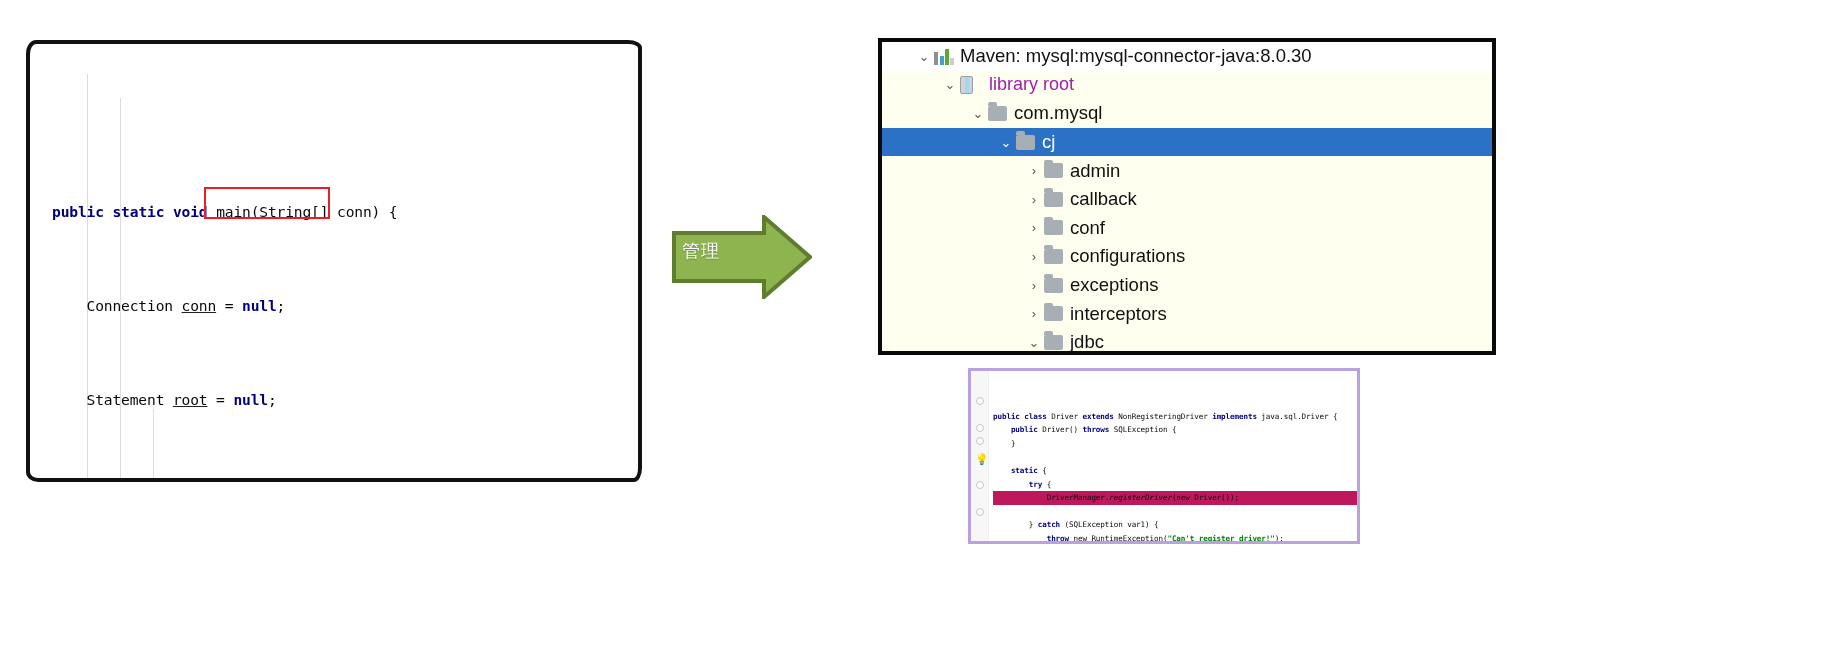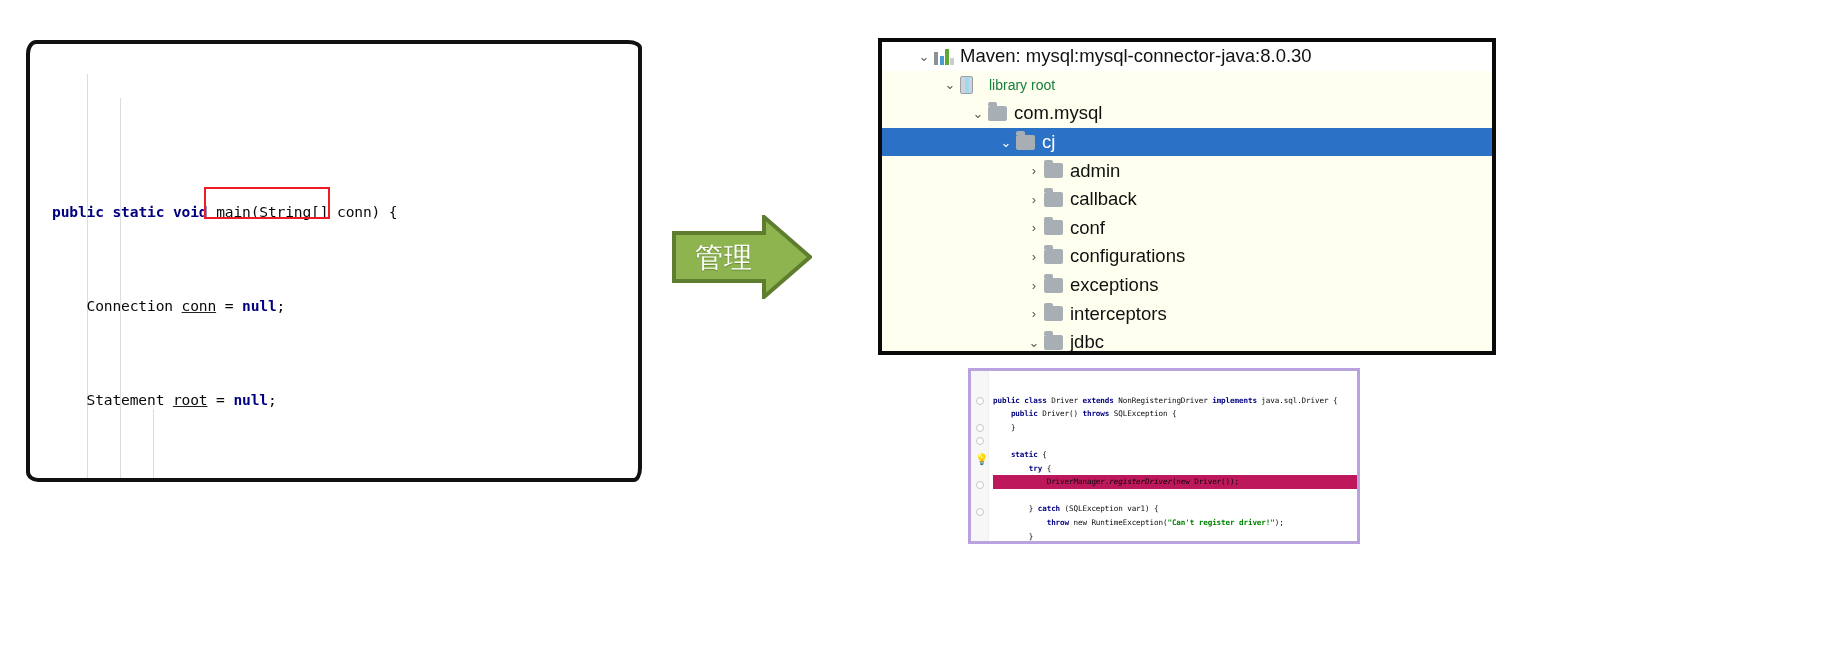--- a/index.html
+++ b/index.html
@@ -76,23 +76,23 @@
   #arrow-wrap {
     position: absolute;
     left: 672px; top: 215px;
     width: 140px; height: 84px;
   }
   #arrow-wrap svg { display: block; }
   #arrow-label {
     position: absolute;
     left: 10px; top: 24px;
     width: 84px;
-    text-align: center;
+    text-align: left;
     font-family: "DejaVu Sans", sans-serif;
-    font-size: 28px;
+    font-size: 18px;
     color: #ffffff;
     letter-spacing: 1px;
     pointer-events: none;
     text-shadow: 0 1px 1px rgba(0,0,0,.25);
   }
 
   
   #maven-panel {
     position: absolute;
     left: 878px; top: 38px;
@@ -146,23 +146,23 @@
   .maven-ico i:nth-child(3){ left:11px;  height:16px; background:#5FA832; }
   .maven-ico i:nth-child(4){ left:16px;  height:7px;  background:#C9CDD1; }
   
   .jar-ico {
     width: 13px; height: 18px;
     background: linear-gradient(90deg,#cfd4d8 0 35%, #9fd8ef 35% 72%, #cfd4d8 72% 100%);
     border: 1px solid #9aa0a6;
     border-radius: 2px;
   }
   .lib-root {
-    color: #15803d;
+    color: #a21caf;
     margin-left: 9px;
-    font-size: 14px;
+    font-size: 18px;
   }
 
   
   #driver-panel {
     position: absolute;
     left: 968px; top: 368px;
     width: 392px; height: 176px;
     background: #FFFFFF;
     border: 3px solid #B9A3DF;
     overflow: hidden;
@@ -178,21 +178,21 @@
     border: 1px solid #C6C6C6; border-radius: 50%;
     background: #fff;
   }
   .drv-bulb {
     position: absolute; left: 4px;
     width: 10px; height: 11px;
     color: #F5C518; font-size: 11px; line-height: 10px;
   }
   .drv-code {
     position: relative;
-    padding: 9px 0 0 22px;
+    padding: 25px 0 0 22px;
     font-family: "DejaVu Sans Mono", monospace;
     font-size: 7.6px;
     line-height: 13.6px;
     color: #0b0b0b;
     white-space: pre;
     letter-spacing: -0.1px;
   }
   .drv-hl { background: #be185d; display: block; }
   .dkw  { color:#000080; font-weight:bold; }
   .dstr { color:#008000; font-weight:bold; }

